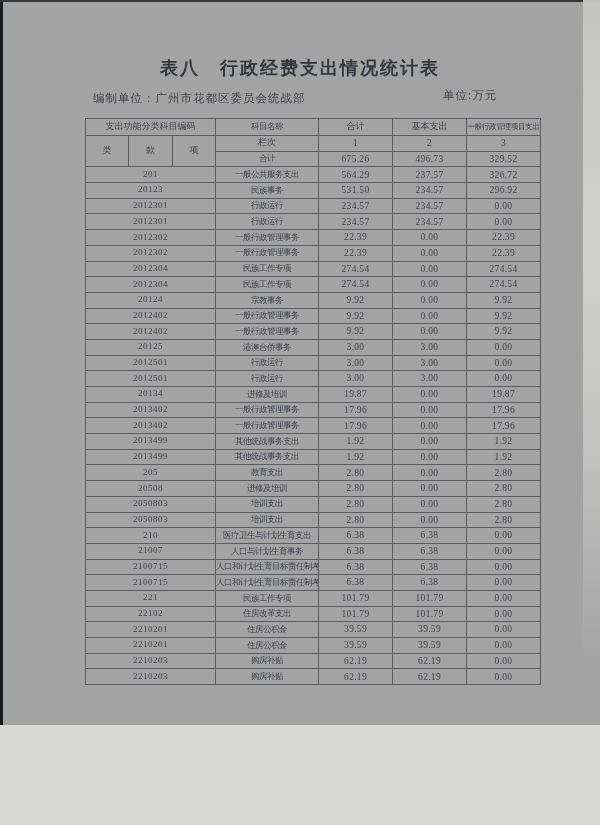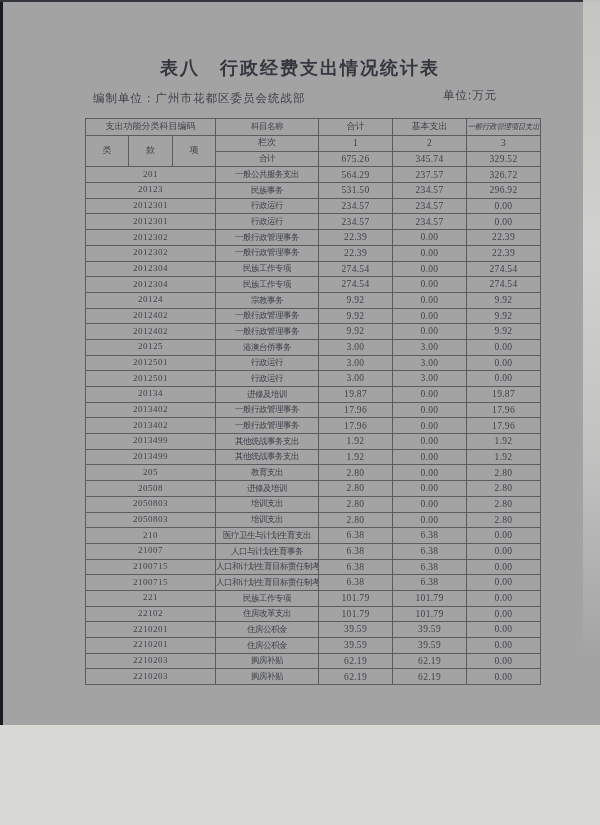--- a/index.html
+++ b/index.html
@@ -31,21 +31,21 @@
     position:absolute; left:85px; top:118px; width:455px;
     border-collapse:collapse; table-layout:fixed;
     font-size:9px; color:#3f424a;
   }
   table.stat th, table.stat td {
     border:1px solid #5a5c60; padding:0; text-align:center;
     font-weight:normal; height:14.7px; line-height:1.1;
     white-space:nowrap; overflow:hidden;
   }
   table.stat thead tr.head-main th { height:16px; }
-  th.project-h { font-size:7.5px; letter-spacing:-0.3px;font-style:italic; }
+  th.project-h { font-size:7.5px; letter-spacing:-0.3px; }
   td.subject, th.subject-h { font-size:8.5px; letter-spacing:-0.5px;margin-top:20px; }
   td.num { font-size:9.5px; letter-spacing:0.3px; }
   td.code { font-size:9px; letter-spacing:0.5px; }
 
   .notes { position:absolute; left:79px; top:684px; width:445px; font-size:10.5px; letter-spacing:0.6px; color:#3b3e45; }
   .notes p { margin:0; line-height:17px; }
   .notes p.formula { margin-left:24px; margin-top:4px; }
   .pageno { position:absolute; left:4px; top:748px; width:600px; text-align:center; font-size:11px; letter-spacing:1px; color:#3e4148; }
 </style>
 </head>
@@ -84,21 +84,21 @@
         <th rowspan="2">款</th>
         <th rowspan="2">项</th>
         <td>栏次</td>
         <td class="num">1</td>
         <td class="num">2</td>
         <td class="num">3</td>
       </tr>
       <tr>
         <td class="subject">合计</td>
         <td class="num">675.26</td>
-        <td class="num">345.74</td>
+        <td class="num">496.73</td>
         <td class="num">329.52</td>
       </tr>
     </thead>
     <tbody>
         <tr>
           <td colspan="3" class="code">201</td>
           <td class="subject">一般公共服务支出</td>
           <td class="num">564.29</td>
           <td class="num">237.57</td>
           <td class="num">326.72</td>

